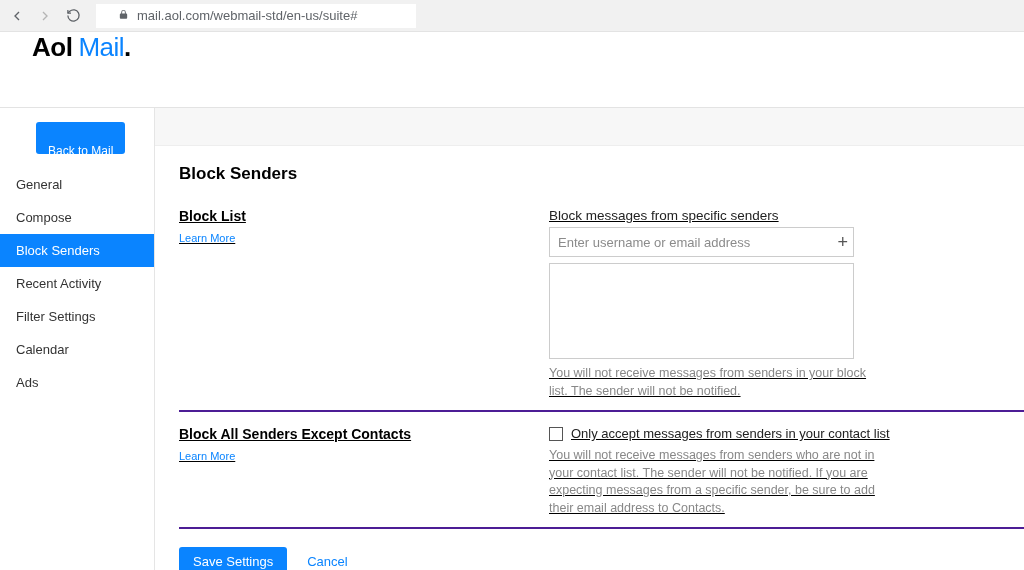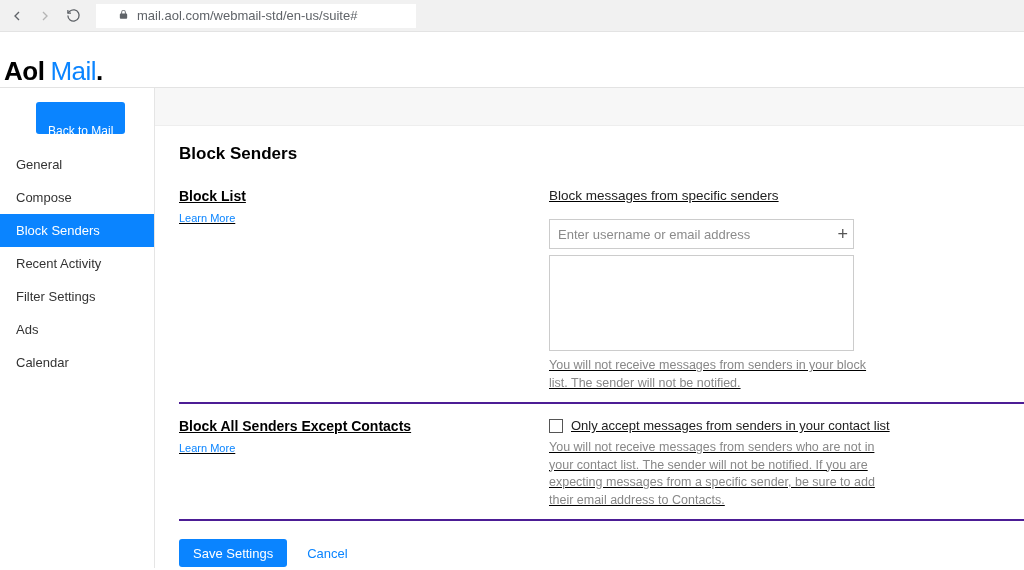--- a/index.html
+++ b/index.html
@@ -2,21 +2,21 @@
 <html><head>
   <meta charset="utf-8">
   <style>
     * { margin:0; padding:0; box-sizing:border-box; font-family: Arial, Helvetica, sans-serif; }
     body { background:#fff; width:1024px; height:570px; overflow:hidden; }
     .chrome-bar { height:32px; background:#f1f1f1; display:flex; align-items:center; padding:0 8px; gap:10px; border-bottom:1px solid #e3e3e3; }
     .nav-icon { width:18px; height:18px; display:flex; align-items:center; justify-content:center; color:#5f6368; }
     .nav-icon.disabled { color:#b5b5b5; }
     .url-pill { flex:none; display:flex; align-items:center; gap:8px; background:#fff; height:24px; padding:0 22px; margin-left:4px; font-size:13px; color:#5f6368; min-width:320px; }
     .url-pill .lock { color:#5f6368; }
-    .header { height:56px; background:#fff; display:flex; align-items:flex-end; padding:0 4px; border-bottom:1px solid #e3e3e3; }
+    .header { height:76px; background:#fff; display:flex; align-items:flex-start; padding:0 32px; border-bottom:1px solid #e3e3e3; }
     .logo { font-size:26px; font-weight:700; letter-spacing:-0.5px; display:flex; align-items:baseline; gap:0; }
     .logo .aol { color:#000; font-family:Arial, sans-serif; font-weight:900;}
     .logo .mail { color:#0a84ff; font-weight:400; margin-left:6px;}
     .logo .dot { color:#000; font-weight:900;}
     .search-wrap { margin-left:auto; display:flex; align-items:center; width: 712px; }
     .search-input { flex:1; height:33px; border:1px solid #8d8d8d; background:#fff; padding:0 8px; font-size:14px; }
     .search-btn { height:33px; padding:0 14px; background:#e6007e; color:#fff; font-weight:700; font-size:14px; border:none; margin-left:8px; letter-spacing:.5px; }
     .layout { display:flex; height:calc(570px - 90px); }
     .sidebar { width:155px; border-right:1px solid #e5e5e5; padding-top:14px; }
     .back-btn { display:inline-block; margin:0 0 14px 36px; background:#0a84ff; color:#fff; font-size:12px; height:26px; line-height:26px; padding:16px 12px; border-radius:3px; border:none; }
@@ -25,21 +25,21 @@
     .main { flex:1; background:#fff; padding:0; position:relative;}
     .top-strip{ height:38px; background:#f7f7f7; border-bottom:1px solid #eee;}
     .content{ padding:18px 0 0 24px; }
     .page-title { font-size:17px; font-weight:700; color:#000; margin-bottom:24px; }
     .section { display:flex; padding:0 120px 10px 0; border-bottom:2px solid #4c1d95; margin-bottom:14px;text-decoration:underline;}
     .section:last-of-type{border-bottom:none;}
     .sec-left { width:370px; flex:none;}
     .sec-left .sec-title { font-size:14px; font-weight:700; color:#000; margin-bottom:4px;}
     .learn { font-size:11px; color:#0a84ff; }
     .sec-right { flex:1; }
-    .sec-right .lead { font-size:13.5px; color:#222; margin-bottom:16px; }
+    .sec-right .lead { font-size:13.5px; color:#222; margin-bottom:4px; }
     .block-input-row { position:relative; width:305px;}
     .block-input { width:100%; height:30px; border:1px solid #ccc; padding:0 30px 0 8px; font-size:13px; color:#0f172a;}
     .block-input::placeholder{color:#8b8b8b;}
     .plus-add { position:absolute; right:6px; top:50%; transform:translateY(-50%); font-size:18px; color:#555; line-height:1;}
     .block-list-area { width:305px; height:96px; border:1px solid #ccc; margin-top:6px; background:#fff;}
     .hint { font-size:12.5px; color:#888; margin-top:6px; line-height:1.4; max-width:320px;}
     .chk-row{ display:flex; align-items:center; gap:8px; font-size:13px; color:#222; margin-bottom:4px;}
     .chk { width:14px; height:14px; border:1.5px solid #555; background:#fff; flex:none;}
     .actions { padding-top:4px; display:flex; align-items:center; gap:20px; }
     .save-btn { background:#0a84ff; color:#fff; border:none; border-radius:3px; font-size:13px; height:28px; padding:0 14px;}
@@ -85,22 +85,22 @@
 </div>
 
 <div class="layout">
   <div class="sidebar">
     <button class="back-btn">Back to Mail</button>
     <a class="nav-item">General</a>
     <a class="nav-item">Compose</a>
     <a class="nav-item active">Block Senders</a>
     <a class="nav-item">Recent Activity</a>
     <a class="nav-item">Filter Settings</a>
+    <a class="nav-item">Calendar</a>
     <a class="nav-item">Ads</a>
-    <a class="nav-item">Calendar</a>
   </div>
 
   <div class="main">
     <div class="top-strip"></div>
     <div class="content">
       <div class="page-title">Block Senders</div>
 
       <div class="section">
         <div class="sec-left">
           <div class="sec-title">Block List</div>

